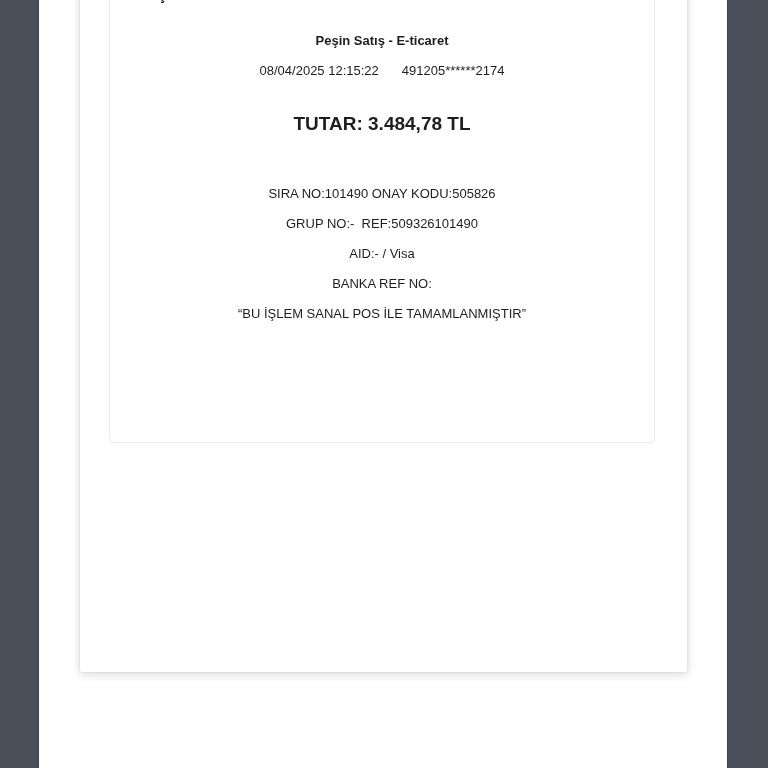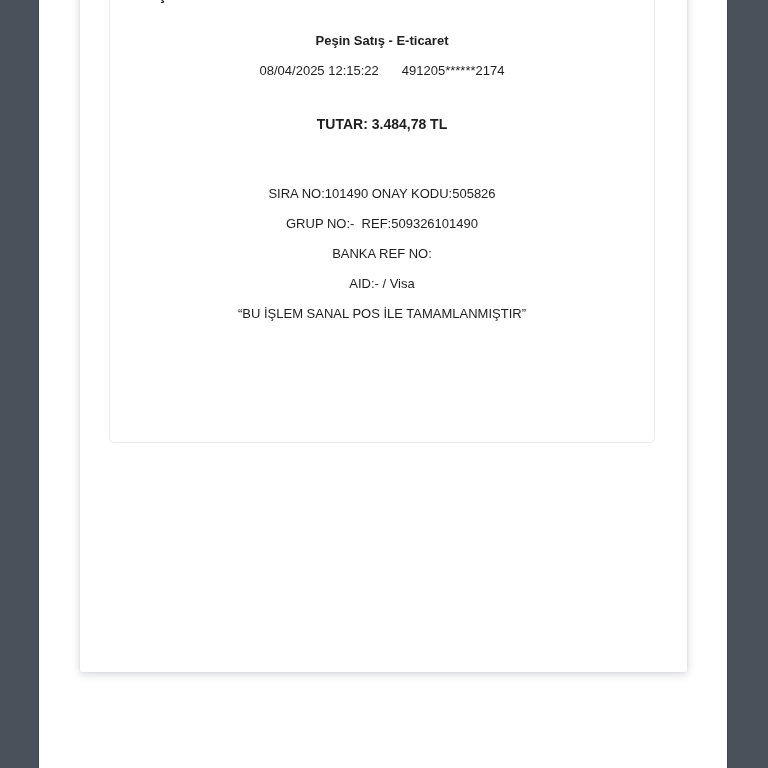--- a/index.html
+++ b/index.html
@@ -51,21 +51,21 @@
     line-height: 30px;
     font-size: 13px;
     text-align: center;
     white-space: pre;
     color: var(--text, #1e1e1e);
   }
   .line.bold { font-weight: bold; }
   .line.amount {
     height: 38px;
     line-height: 38px;
-    font-size: 14px;
+    font-size: 19px;
     font-weight: bold;
   }
   .sp19 { height: 19px; }
   .sp16 { height: 16px; }
   .sp20 { height: 20px; }
   .card-gap { display: inline-block; margin-left: 23px; }
 
   .fragment-clip {
     position: absolute;
     left: 158px;
@@ -89,22 +89,22 @@
 <div class="doc-card">
   <div class="receipt-box">
     <div class="line bold">Peşin Satış - E-ticaret</div>
     <div class="line"><span>08/04/2025 12:15:22</span><span class="card-gap">491205******2174</span></div>
     <div class="sp19"></div>
     <div class="line amount">TUTAR: 3.484,78 TL</div>
     <div class="sp16"></div>
     <div class="sp20"></div>
     <div class="line">SIRA NO:101490 ONAY KODU:505826</div>
     <div class="line">GRUP NO:-  REF:509326101490</div>
+    <div class="line">AID:- / Visa</div>
     <div class="line">BANKA REF NO:</div>
-    <div class="line">AID:- / Visa</div>
     <div class="line">“BU İŞLEM SANAL POS İLE TAMAMLANMIŞTIR”</div>
     <div class="sp19"></div>
   </div>
 </div>
 
 <div class="fragment-clip">
     <span>ş</span>
   </div>
 
 <div class="gutter left"></div>

